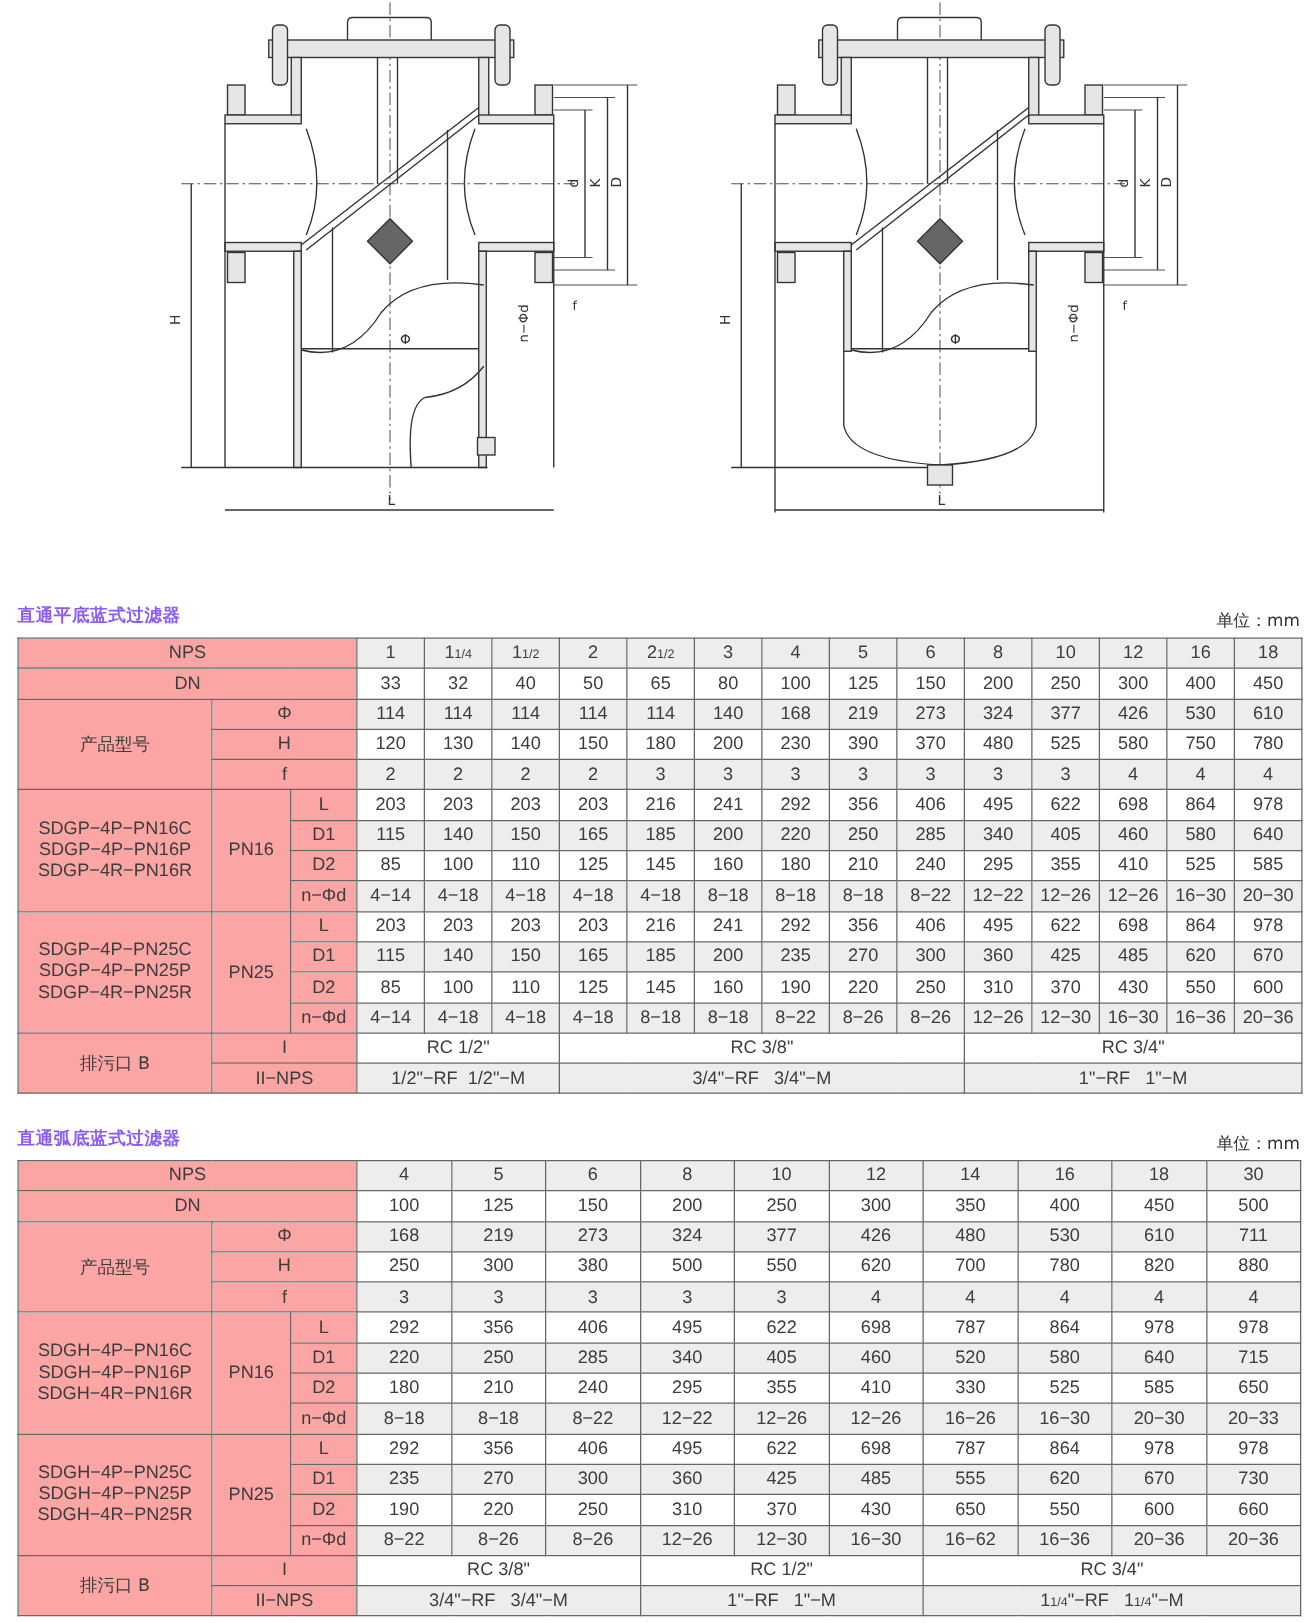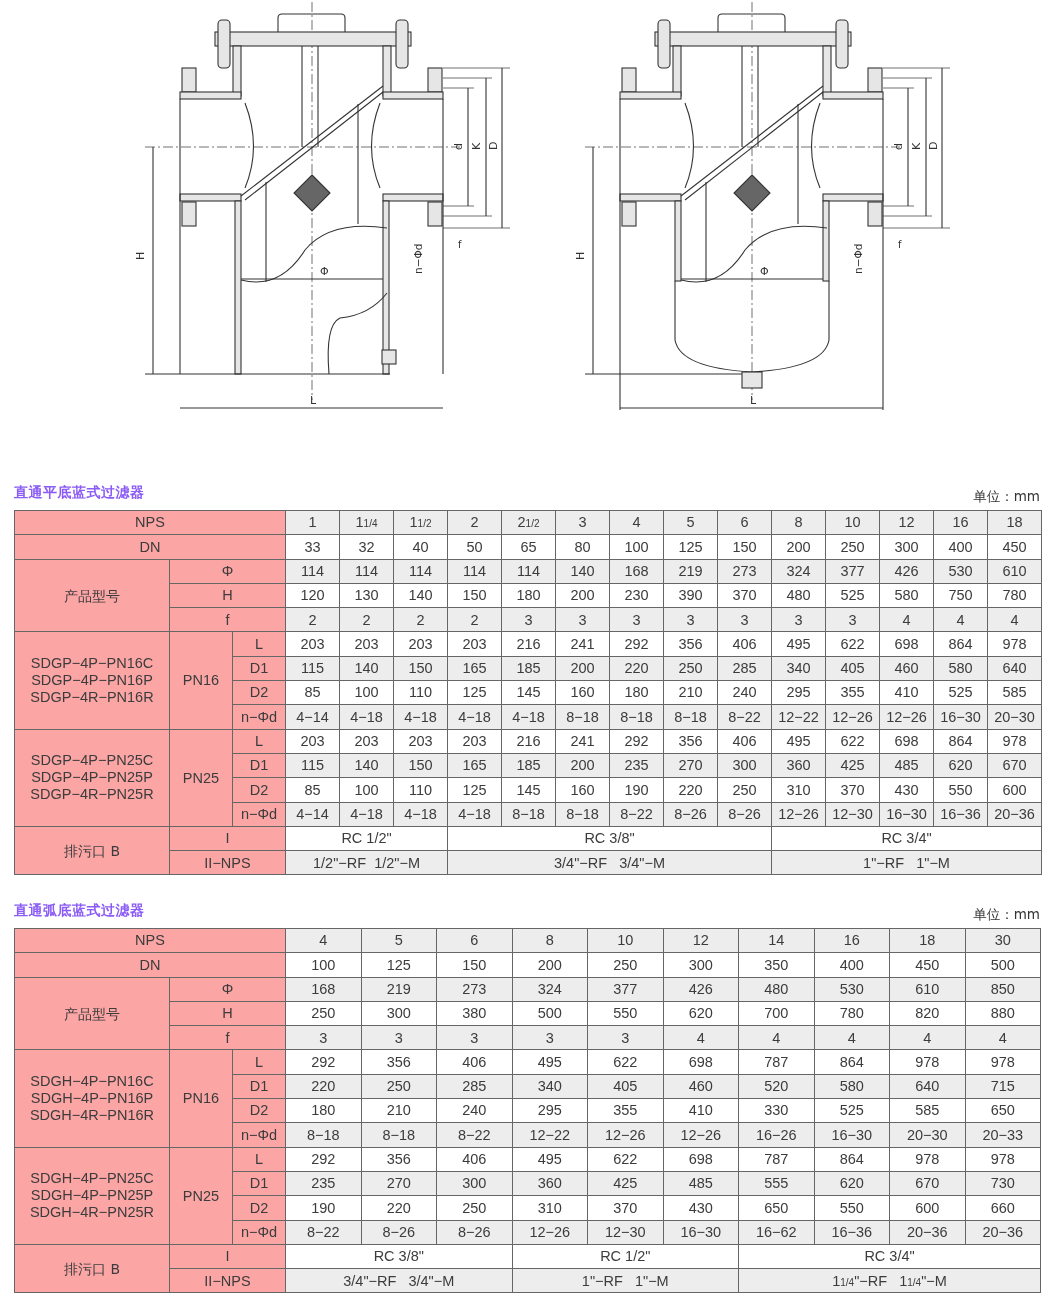--- a/index.html
+++ b/index.html
@@ -479,21 +479,21 @@
         <td class="lbl" colspan="2">Φ</td>
         <td class="v">168</td>
         <td class="v">219</td>
         <td class="v">273</td>
         <td class="v">324</td>
         <td class="v">377</td>
         <td class="v">426</td>
         <td class="v">480</td>
         <td class="v">530</td>
         <td class="v">610</td>
-        <td class="v">850</td>
+        <td class="v">711</td>
       </tr>
       <tr class="w" style="height:24.3px">
         <td class="lbl" colspan="2">H</td>
         <td class="v">250</td>
         <td class="v">300</td>
         <td class="v">380</td>
         <td class="v">500</td>
         <td class="v">550</td>
         <td class="v">620</td>
         <td class="v">700</td>

